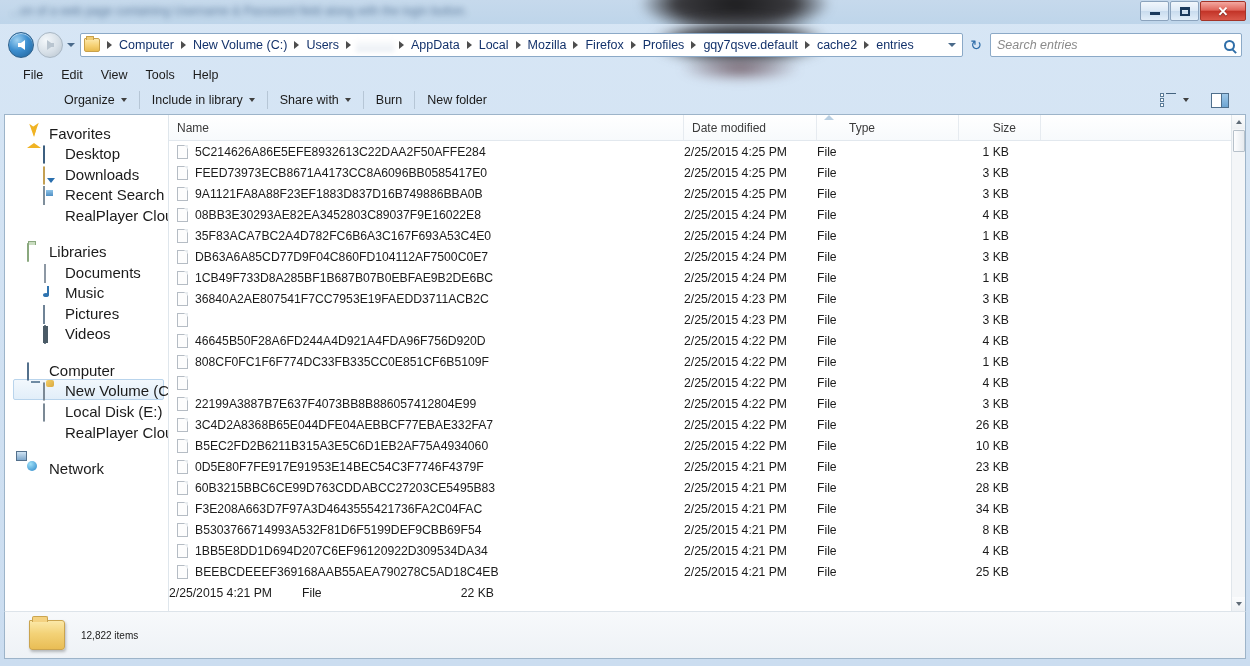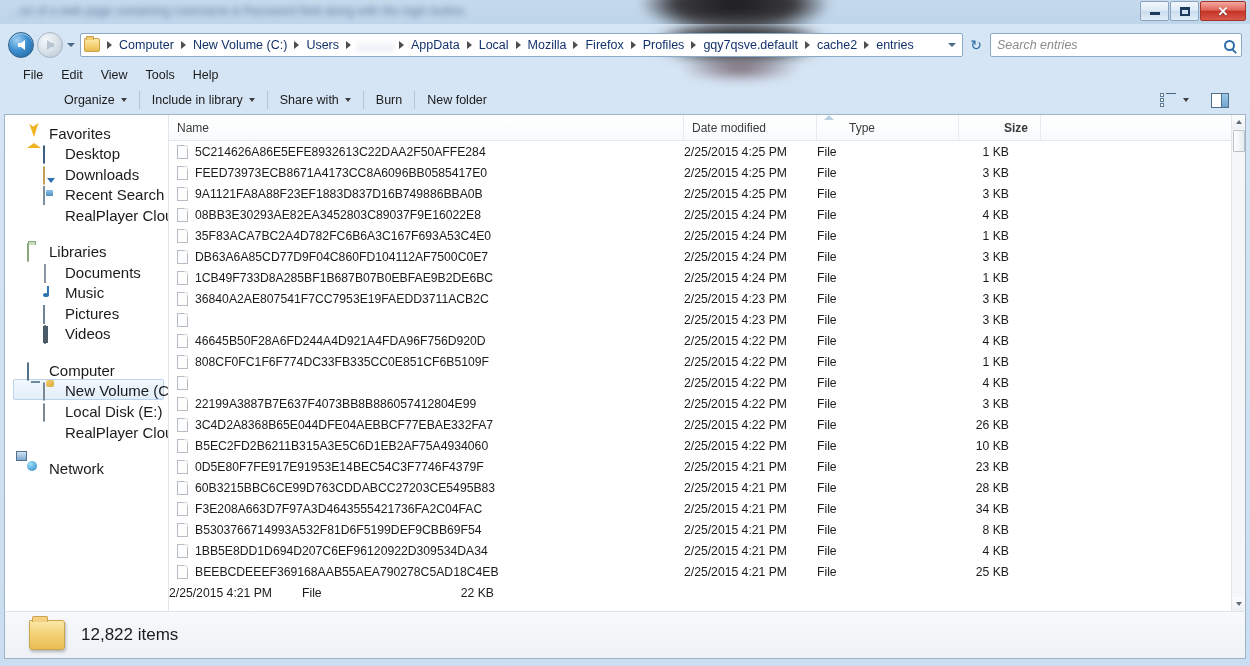--- a/index.html
+++ b/index.html
@@ -403,21 +403,21 @@
     font-size: 12px; color: #3b3b3b;
     padding: 0 0 5px 8px;
     border-right: 1px solid #e6ebf0;
     height: 26px; display: flex; align-items: flex-end;
     position: relative;
     white-space: nowrap;
   }
   .col-name { width: 515px; }
   .col-date { width: 133px; }
   .col-type { width: 118px; margin-left: 24px; }
-  .col-size { width: 82px; justify-content: flex-end; padding-right: 12px; padding-left: 0; font-weight: bold; }
+  .col-size { width: 82px; justify-content: flex-end; padding-right: 24px; padding-left: 0; }
   .col-rest { flex: 1 1 auto; border-right: none; }
   #sortmark {
     position: absolute; left: 655px; top: 0;
     width: 0; height: 0;
     border-left: 5px solid transparent; border-right: 5px solid transparent;
     border-bottom: 5px solid #b9cfe2;
   }
 
   #filelist { position: absolute; top: 26px; left: 0; right: 14px; bottom: 0; overflow: hidden; }
   .frow {
@@ -470,21 +470,21 @@
     width: 36px; height: 30px; flex: none; margin-left: 24px; margin-right: 16px;
     background: linear-gradient(to bottom,#fbe8a8 0%,#f3d277 45%,#e9bd55 100%);
     border: 1px solid #caa44f; border-radius: 1px 3px 3px 3px;
     position: relative;
     box-shadow: 1px 2px 3px rgba(0,0,0,.25);
   }
   #status-folder:before {
     content:""; position:absolute; left:2px; top:-5px; width:14px; height:5px;
     background:#f4d281; border:1px solid #caa44f; border-bottom:none; border-radius:2px 2px 0 0;
   }
-  #status-text { font-size: 17px; color: #1b1b1b; }
+  #status-text { font-size: 10px; color: #1b1b1b; }
 </style>
 </head>
 <body>
 
 <div id="window">
 
   <div id="banner">
     <div class="blurtext">...on of a web page containing Username &amp; Password field along with the login button.</div>
     <div class="blob"></div>
   </div>

